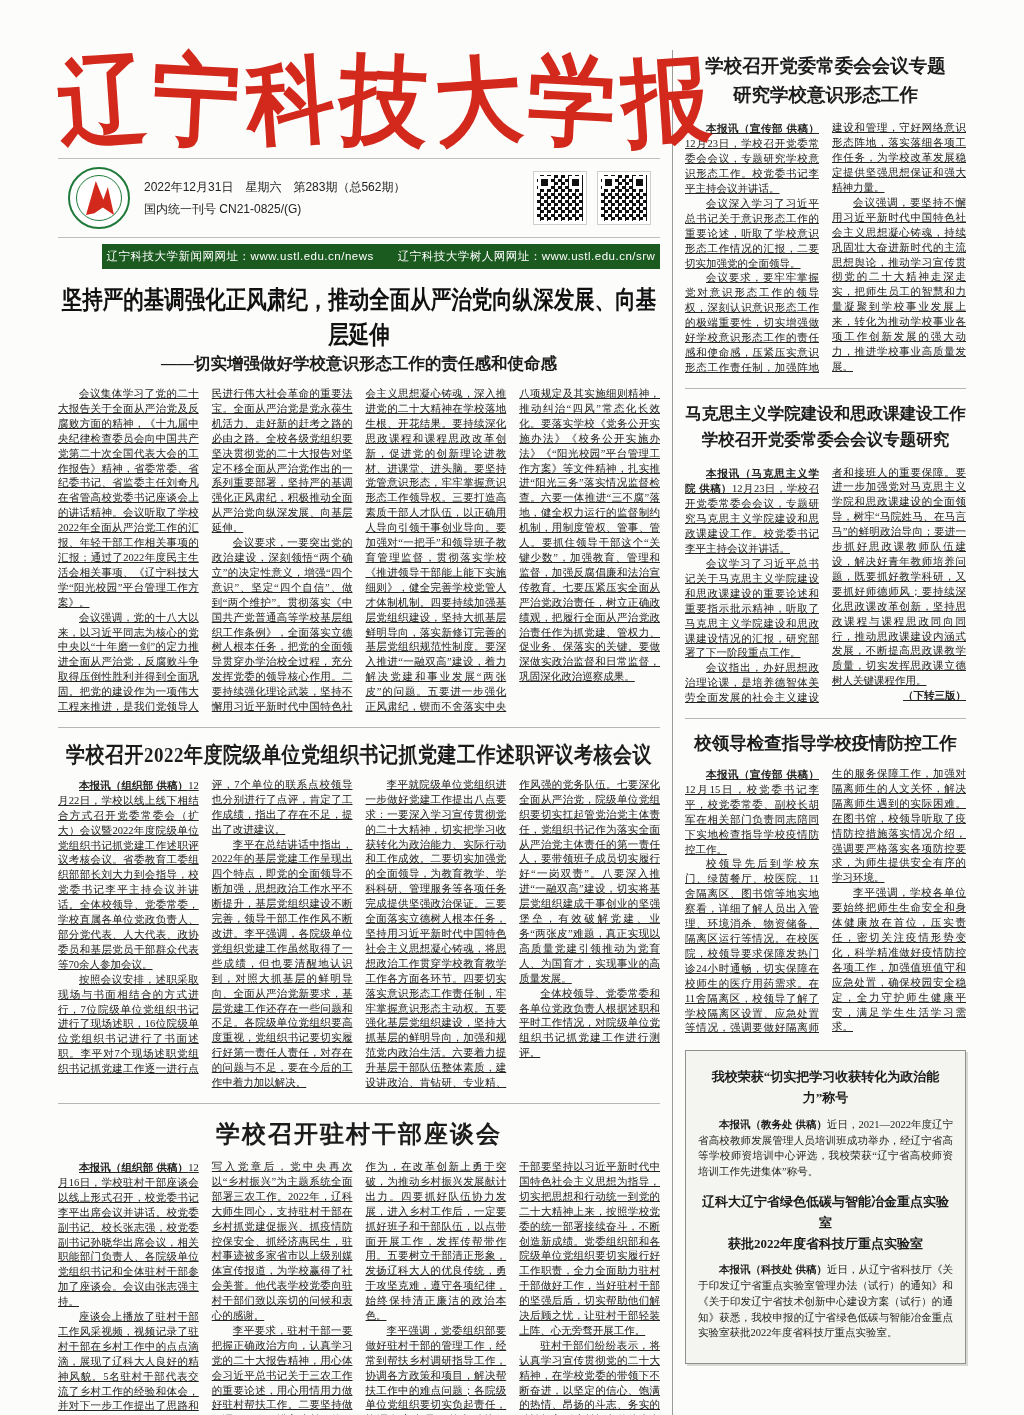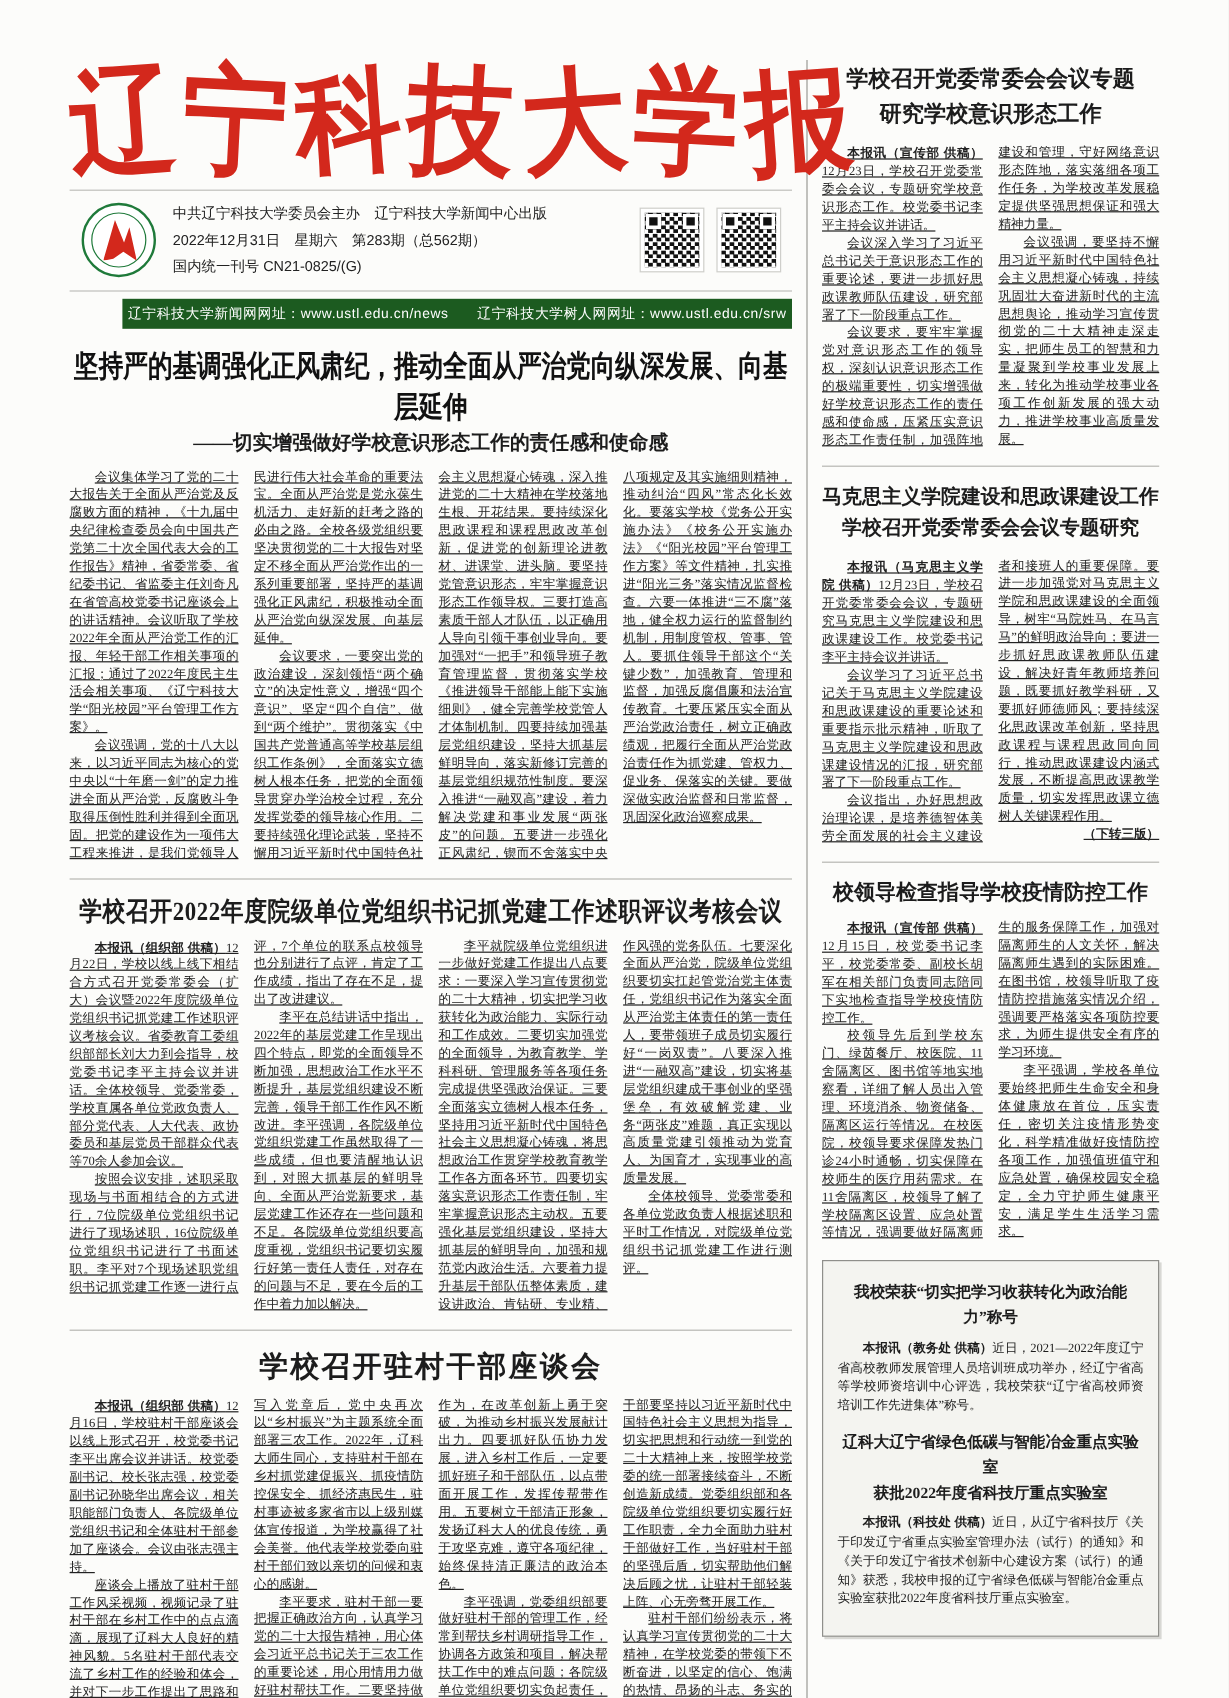--- a/index.html
+++ b/index.html
@@ -94,21 +94,20 @@
     <div class="left-region">
 
       <div class="masthead-title"><span>辽</span><span>宁</span><span>科</span><span>技</span><span>大</span><span>学</span><span>报</span></div>
 
       <div class="pub-row">
         <div class="logo">
           <div class="ring"></div>
           <div class="mark"></div>
         </div>
         <div class="pub-lines">
-          <div>中共辽宁科技大学委员会主办　辽宁科技大学新闻中心出版</div>
           <div>2022年12月31日　星期六　第283期（总562期）</div>
           <div>国内统一刊号 CN21-0825/(G)</div>
         </div>
         <div class="qr-wrap">
           <div class="qr"></div>
           <div class="qr"></div>
         </div>
       </div>
 
       <div class="site-bar">辽宁科技大学新闻网网址：www.ustl.edu.cn/news　　辽宁科技大学树人网网址：www.ustl.edu.cn/srw</div>
@@ -155,21 +154,21 @@
 
     <div class="right-region">
 
       <div>
         <div class="r-headline">
           <div>学校召开党委常委会会议专题</div>
           <div>研究学校意识形态工作</div>
         </div>
         <div class="cols-2 body-text">
           <p><b class="byline">本报讯（宣传部 供稿）</b><span>12月23日，学校召开党委常委会会议，专题研究学校意识形态工作。校党委书记李平主持会议并讲话。</span></p>
-          <p>会议深入学习了习近平总书记关于意识形态工作的重要论述，要进一步抓好思政课教师队伍建设，研究部署了下一阶段重点工作。</p>
+          <p>会议深入学习了习近平总书记关于意识形态工作的重要论述，听取了学校意识形态工作情况的汇报，二要切实加强党的全面领导。</p>
           <p>会议要求，要牢牢掌握党对意识形态工作的领导权，深刻认识意识形态工作的极端重要性，切实增强做好学校意识形态工作的责任感和使命感，压紧压实意识形态工作责任制，加强阵地建设和管理，守好网络意识形态阵地，落实落细各项工作任务，为学校改革发展稳定提供坚强思想保证和强大精神力量。</p>
           <p>会议强调，要坚持不懈用习近平新时代中国特色社会主义思想凝心铸魂，持续巩固壮大奋进新时代的主流思想舆论，推动学习宣传贯彻党的二十大精神走深走实，把师生员工的智慧和力量凝聚到学校事业发展上来，转化为推动学校事业各项工作创新发展的强大动力，推进学校事业高质量发展。</p>
         </div>
       </div>
 
       <div class="rule"></div>
 
       <div>
         <div class="r-headline-serif">
           <div>马克思主义学院建设和思政课建设工作</div>

